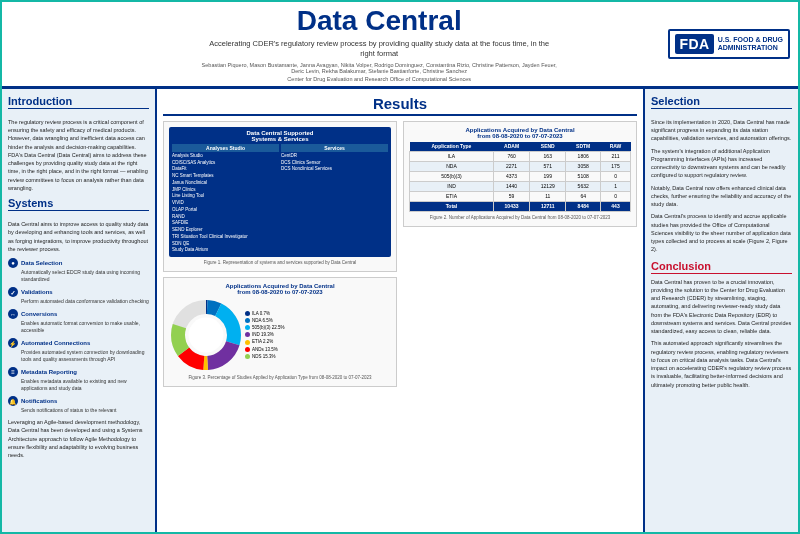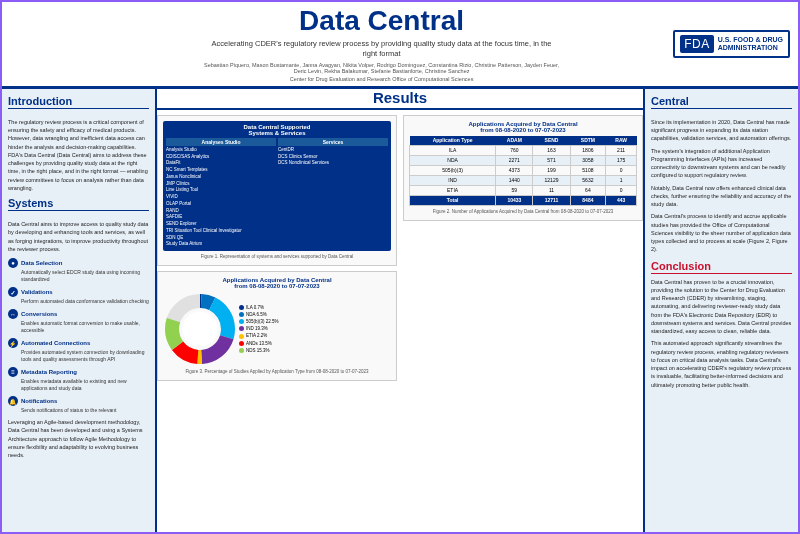--- a/index.html
+++ b/index.html
@@ -11,21 +11,21 @@
       overflow: hidden;
       position: relative;
     }
 
     .poster {
       width: 800px;
       height: 534px;
       display: grid;
       grid-template-columns: 155px 1fr 155px;
       grid-template-rows: auto 1fr;
-      border: 2px solid #8b5cf6;
+      border: 2px solid #14b8a6;
     }
 
     
     .header {
       grid-column: 1 / 4;
       background: #fff;
       display: flex;
       align-items: center;
       border-bottom: 3px solid #003087;
       padding: 4px 8px;
@@ -66,22 +66,22 @@
       align-items: center;
       gap: 4px;
       border: 2px solid #003087;
       padding: 3px 5px;
       border-radius: 2px;
     }
 
     .fda-badge {
       background: #003087;
       color: #fff;
-      font-size: 12px;
-      font-weight: normal;
+      font-size: 14px;
+      font-weight: bold;
       padding: 2px 4px;
       border-radius: 2px;
       letter-spacing: 0.5px;
     }
 
     .fda-text {
       font-size: 7px;
       color: #003087;
       font-weight: bold;
       line-height: 1.2;
@@ -94,20 +94,21 @@
       background: #e8f0f7;
       padding: 6px;
       border-right: 2px solid #003087;
       overflow: hidden;
     }
 
     
     .middle-col {
       grid-column: 2;
       grid-row: 2;
+      padding: 6px;
       overflow: hidden;
     }
 
     
     .right-col {
       grid-column: 3;
       grid-row: 2;
       background: #e8f0f7;
       padding: 6px;
       border-left: 2px solid #003087;
@@ -507,21 +508,21 @@
           </table>
           <div class="figure-caption">Figure 2. Number of Applications Acquired by Data Central
 from 08-08-2020 to 07-07-2023</div>
         </div>
 
       </div>
     </div>
   </div>
 
   <div class="right-col">
-    <div class="section-title">Central</div>
+    <div class="section-title">Selection</div>
     <div class="findings-text">Since its implementation in 2020, Data Central has made significant progress in expanding its data station capabilities, validation services, and automation offerings.</div>
     <div class="findings-text">The system's integration of additional Application Programming Interfaces (APIs) has increased connectivity to downstream systems and can be readily configured to support regulatory review.</div>
     <div class="findings-text">Notably, Data Central now offers enhanced clinical data checks, further ensuring the reliability and accuracy of the study data.</div>
     <div class="findings-text">Data Central's process to identify and accrue applicable studies has provided the Office of Computational Sciences visibility to the sheer number of application data types collected and to process at scale (Figure 2, Figure 2).</div>
 
     <div class="conclusion-title">Conclusion</div>
     <div class="findings-text">Data Central has proven to be a crucial innovation, providing the solution to the Center for Drug Evaluation and Research (CDER) by streamlining, staging, automating, and delivering reviewer-ready study data from the FDA's Electronic Data Repository (EDR) to downstream systems and services. Data Central provides standardized, easy access to clean, reliable data.</div>
     <div class="findings-text">This automated approach significantly streamlines the regulatory review process, enabling regulatory reviewers to focus on critical data analysis tasks. Data Central's impact on accelerating CDER's regulatory review process is invaluable, facilitating better-informed decisions and ultimately promoting better public health.</div>
   </div>
 

